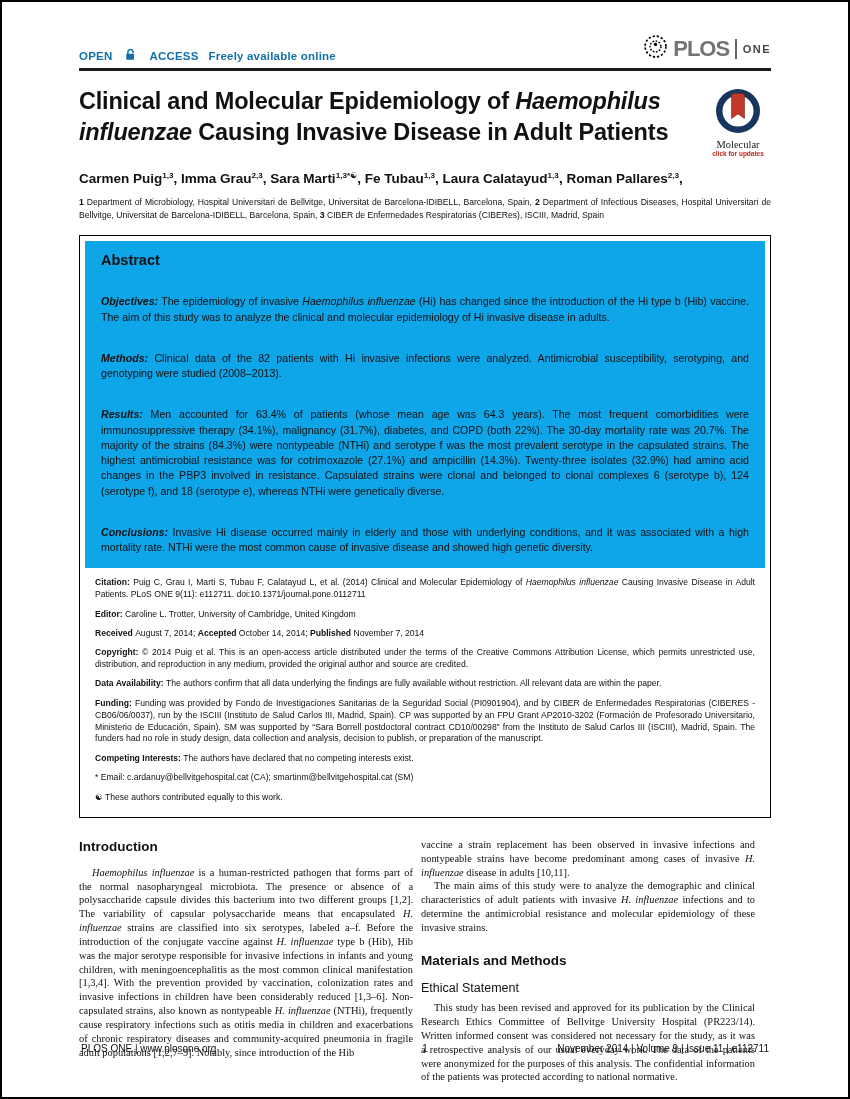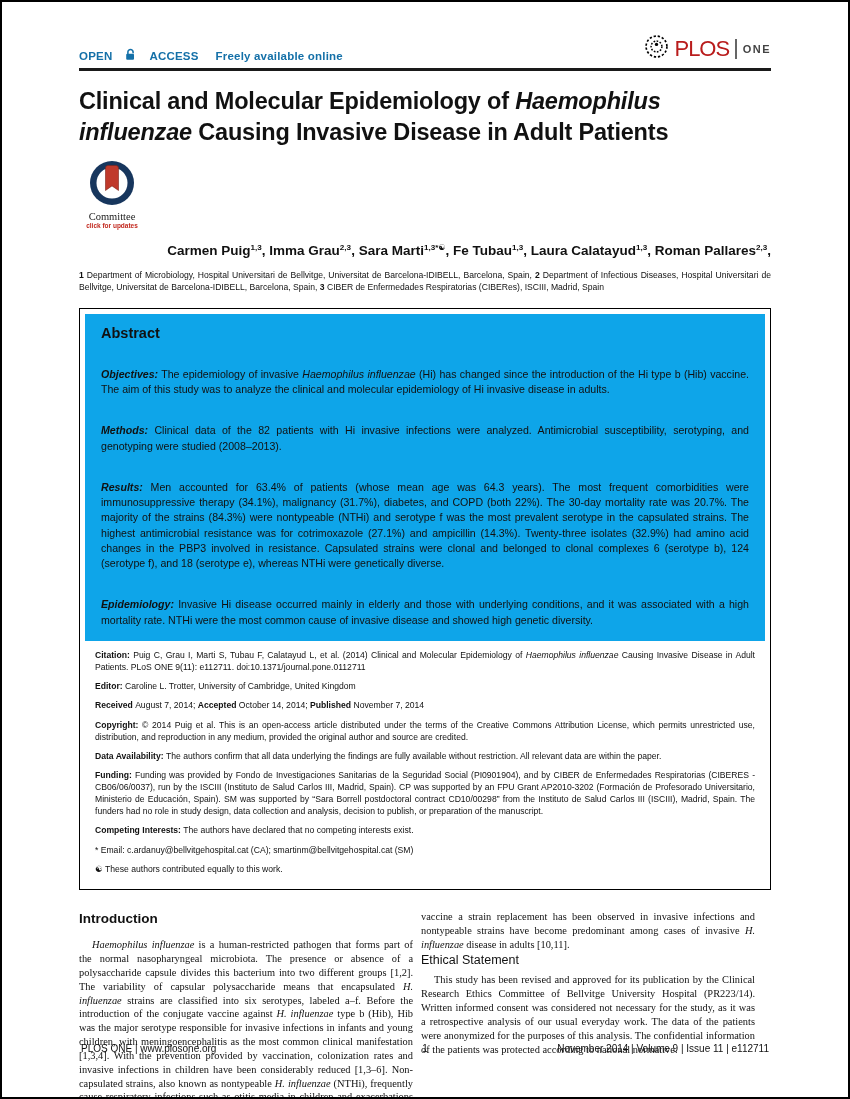--- a/index.html
+++ b/index.html
@@ -3,35 +3,35 @@
 <meta charset="utf-8">
 <style>
   html,body{margin:0;padding:0;background:#fff;}
   .page{position:relative;width:850px;height:1099px;box-sizing:border-box;border:2px solid #000;
         background:#fff;padding:32px 77px 0;overflow:hidden;
         font-family:"Liberation Sans","DejaVu Sans",sans-serif;color:#111;}
   
   .oa-row{display:flex;justify-content:space-between;align-items:flex-end;}
   .oa-left{color:#1470A8;font-weight:bold;font-size:11.5px;display:flex;align-items:center;letter-spacing:.2px;gap:8px;}
   .oa-left .lock{margin:0 4px;}
-  .oa-tagline{margin-left:9px;}
+  .oa-tagline{margin-left:2px;}
   .plos{display:flex;align-items:center;}
   .plos-icon{margin-right:5px;}
-  .plos-word{font-size:22px;font-weight:normal;letter-spacing:-1px;color:#b91c1c;}
+  .plos-word{font-size:22px;font-weight:bold;letter-spacing:-1px;color:#737373;}
   .plos-sep{width:1.5px;height:20px;background:#666;margin:0 6px;}
   .plos-one{font-size:11px;font-weight:bold;color:#444;letter-spacing:1.5px;}
   .rule{height:2.5px;background:#1a1a1a;margin-top:5px;}
   
-  .title-row{display:flex;margin-top:15px;gap:10px;flex-direction:column;}
+  .title-row{display:flex;margin-top:15px;gap:10px;}
   h1{margin:0;font-size:23.5px;line-height:1.33;letter-spacing:-.2px;flex:1;font-weight:bold;}
   .crossmark{width:66px;text-align:center;padding-top:2px;cursor:pointer;}
   .cm-label{font-family:"Liberation Serif","DejaVu Serif",serif;font-size:10.5px;color:#1a1a1a;margin-top:1px;}
   .cm-sub{font-size:6.5px;color:#C2281E;font-weight:bold;}
   
-  .authors{margin-top:12px;font-size:13.5px;font-weight:bold;line-height:1.55;text-align:right;}
+  .authors{margin-top:12px;font-size:13.5px;font-weight:bold;line-height:1.55;}
   sup{font-size:.6em;line-height:0;}
   .affils{margin-top:7px;font-size:8.6px;line-height:1.45;text-align:justify;}
   
   .meta-box{border:1.5px solid #000;margin-top:14px;padding:5px;}
   .abstract{background:#0ea5e9;padding:9px 16px 13px;}
   .abstract h2{font-size:14.5px;margin:2px 0 0;font-weight:bold;}
   .abstract p{font-size:10.6px;line-height:1.44;text-align:justify;margin:26px 0 0;}
   .metadata{padding:9px 10px 1px;}
   .metadata p{font-size:8.6px;line-height:1.38;text-align:justify;margin:0 0 7.5px;}
   
@@ -83,38 +83,38 @@
   <div class="title-row">
     <h1><span>Clinical and Molecular Epidemiology of <i>Haemophilus</i></span><br><span><i>influenzae</i> Causing Invasive Disease in Adult Patients</span></h1>
     <div class="crossmark">
       <span>
         <svg width="46" height="46" viewBox="0 0 46 46">
           <circle cx="23" cy="23" r="22" fill="#17365D"></circle>
           <circle cx="23" cy="23" r="15.5" fill="#fff"></circle>
           <path d="M16.5 8 q0-2.6 2.6-2.6 h7.8 q2.6 0 2.6 2.6 v22.5 l-6.5-4.6 -6.5 4.6 z" fill="#C0392B" stroke="#7E241A" stroke-width="0.6"></path>
         </svg>
       </span>
-      <div class="cm-label">Committee</div>
+      <div class="cm-label">Molecular</div>
       <div class="cm-sub">click for updates</div>
     </div>
   </div>
 
   <div class="authors">
     <span>Carmen Puig<sup>1,3</sup>, Imma Grau<sup>2,3</sup>, Sara Marti<sup>1,3*☯</sup>, Fe Tubau<sup>1,3</sup>, Laura Calatayud<sup>1,3</sup>, Roman Pallares<sup>2,3</sup>,</span><br>
   </div>
 
   <div class="affils"><b>1</b> Department of Microbiology, Hospital Universitari de Bellvitge, Universitat de Barcelona-IDIBELL, Barcelona, Spain, <b>2</b> Department of Infectious Diseases, Hospital Universitari de Bellvitge, Universitat de Barcelona-IDIBELL, Barcelona, Spain, <b>3</b> CIBER de Enfermedades Respiratorias (CIBERes), ISCIII, Madrid, Spain</div>
 
   <div class="meta-box">
     <div class="abstract">
       <h2>Abstract</h2>
       <p><b><i>Objectives:</i></b> The epidemiology of invasive <i>Haemophilus influenzae</i> (Hi) has changed since the introduction of the Hi type b (Hib) vaccine. The aim of this study was to analyze the clinical and molecular epidemiology of Hi invasive disease in adults.</p>
       <p><b><i>Methods:</i></b> Clinical data of the 82 patients with Hi invasive infections were analyzed. Antimicrobial susceptibility, serotyping, and genotyping were studied (2008–2013).</p>
       <p><b><i>Results:</i></b> Men accounted for 63.4% of patients (whose mean age was 64.3 years). The most frequent comorbidities were immunosuppressive therapy (34.1%), malignancy (31.7%), diabetes, and COPD (both 22%). The 30-day mortality rate was 20.7%. The majority of the strains (84.3%) were nontypeable (NTHi) and serotype f was the most prevalent serotype in the capsulated strains. The highest antimicrobial resistance was for cotrimoxazole (27.1%) and ampicillin (14.3%). Twenty-three isolates (32.9%) had amino acid changes in the PBP3 involved in resistance. Capsulated strains were clonal and belonged to clonal complexes 6 (serotype b), 124 (serotype f), and 18 (serotype e), whereas NTHi were genetically diverse.</p>
-      <p><b><i>Epidemiology:</i></b> Invasive Hi disease occurred mainly in elderly and those with underlying conditions, and it was associated with a high mortality rate. NTHi were the most common cause of invasive disease and showed high genetic diversity.</p>
+      <p><b><i>Conclusions:</i></b> Invasive Hi disease occurred mainly in elderly and those with underlying conditions, and it was associated with a high mortality rate. NTHi were the most common cause of invasive disease and showed high genetic diversity.</p>
     </div>
     <div class="metadata">
       <p><b>Citation: </b>Puig C, Grau I, Marti S, Tubau F, Calatayud L, et al. (2014) Clinical and Molecular Epidemiology of <i>Haemophilus influenzae</i> Causing Invasive Disease in Adult Patients. PLoS ONE 9(11): e112711. doi:10.1371/journal.pone.0112711</p>
       <p><b>Editor: </b>Caroline L. Trotter, University of Cambridge, United Kingdom</p>
       <p><b>Received </b>August 7, 2014; <b>Accepted </b>October 14, 2014; <b>Published </b>November 7, 2014</p>
       <p><b>Copyright: </b>© 2014 Puig et al. This is an open-access article distributed under the terms of the Creative Commons Attribution License, which permits unrestricted use, distribution, and reproduction in any medium, provided the original author and source are credited.</p>
       <p><b>Data Availability: </b>The authors confirm that all data underlying the findings are fully available without restriction. All relevant data are within the paper.</p>
       <p><b>Funding: </b>Funding was provided by Fondo de Investigaciones Sanitarias de la Seguridad Social (PI0901904), and by CIBER de Enfermedades Respiratorias (CIBERES - CB06/06/0037), run by the ISCIII (Instituto de Salud Carlos III, Madrid, Spain). CP was supported by an FPU Grant AP2010-3202 (Formación de Profesorado Universitario, Ministerio de Educación, Spain). SM was supported by “Sara Borrell postdoctoral contract CD10/00298” from the Instituto de Salud Carlos III (ISCIII), Madrid, Spain. The funders had no role in study design, data collection and analysis, decision to publish, or preparation of the manuscript.</p>
       <p><b>Competing Interests: </b>The authors have declared that no competing interests exist.</p>
       <p>* Email: c.ardanuy@bellvitgehospital.cat (CA); smartinm@bellvitgehospital.cat (SM)</p>
@@ -122,20 +122,22 @@
     </div>
   </div>
 
   <div class="columns">
     <div class="col">
       <h3 class="sec-heading">Introduction</h3>
       <p class="indent"><i>Haemophilus influenzae</i> is a human-restricted pathogen that forms part of the normal nasopharyngeal microbiota. The presence or absence of a polysaccharide capsule divides this bacterium into two different groups [1,2]. The variability of capsular polysaccharide means that encapsulated <i>H. influenzae</i> strains are classified into six serotypes, labeled a–f. Before the introduction of the conjugate vaccine against <i>H. influenzae</i> type b (Hib), Hib was the major serotype responsible for invasive infections in infants and young children, with meningoencephalitis as the most common clinical manifestation [1,3,4]. With the prevention provided by vaccination, colonization rates and invasive infections in children have been considerably reduced [1,3–6]. Non-capsulated strains, also known as nontypeable <i>H. influenzae</i> (NTHi), frequently cause respiratory infections such as otitis media in children and exacerbations of chronic respiratory diseases and community-acquired pneumonia in fragile adult populations [1,2,7–9]. Notably, since introduction of the Hib</p>
     </div>
     <div class="col">
       <p>vaccine a strain replacement has been observed in invasive infections and nontypeable strains have become predominant among cases of invasive <i>H. influenzae</i> disease in adults [10,11].</p>
+      <p class="indent">The main aims of this study were to analyze the demographic and clinical characteristics of adult patients with invasive <i>H. influenzae</i> infections and to determine the antimicrobial resistance and molecular epidemiology of these invasive strains.</p>
+      <h3 class="sec-heading mt">Materials and Methods</h3>
       <h4 class="sub-heading">Ethical Statement</h4>
       <p class="indent">This study has been revised and approved for its publication by the Clinical Research Ethics Committee of Bellvitge University Hospital (PR223/14). Written informed consent was considered not necessary for the study, as it was a retrospective analysis of our usual everyday work. The data of the patients were anonymized for the purposes of this analysis. The confidential information of the patients was protected according to national normative.</p>
     </div>
   </div>
 
   <div class="footer">
     <span class="f-left">PLOS ONE | www.plosone.org</span>
     <span class="f-page">1</span>
     <span class="f-right">November 2014 | Volume 9 | Issue 11 | e112711</span>
   </div>

